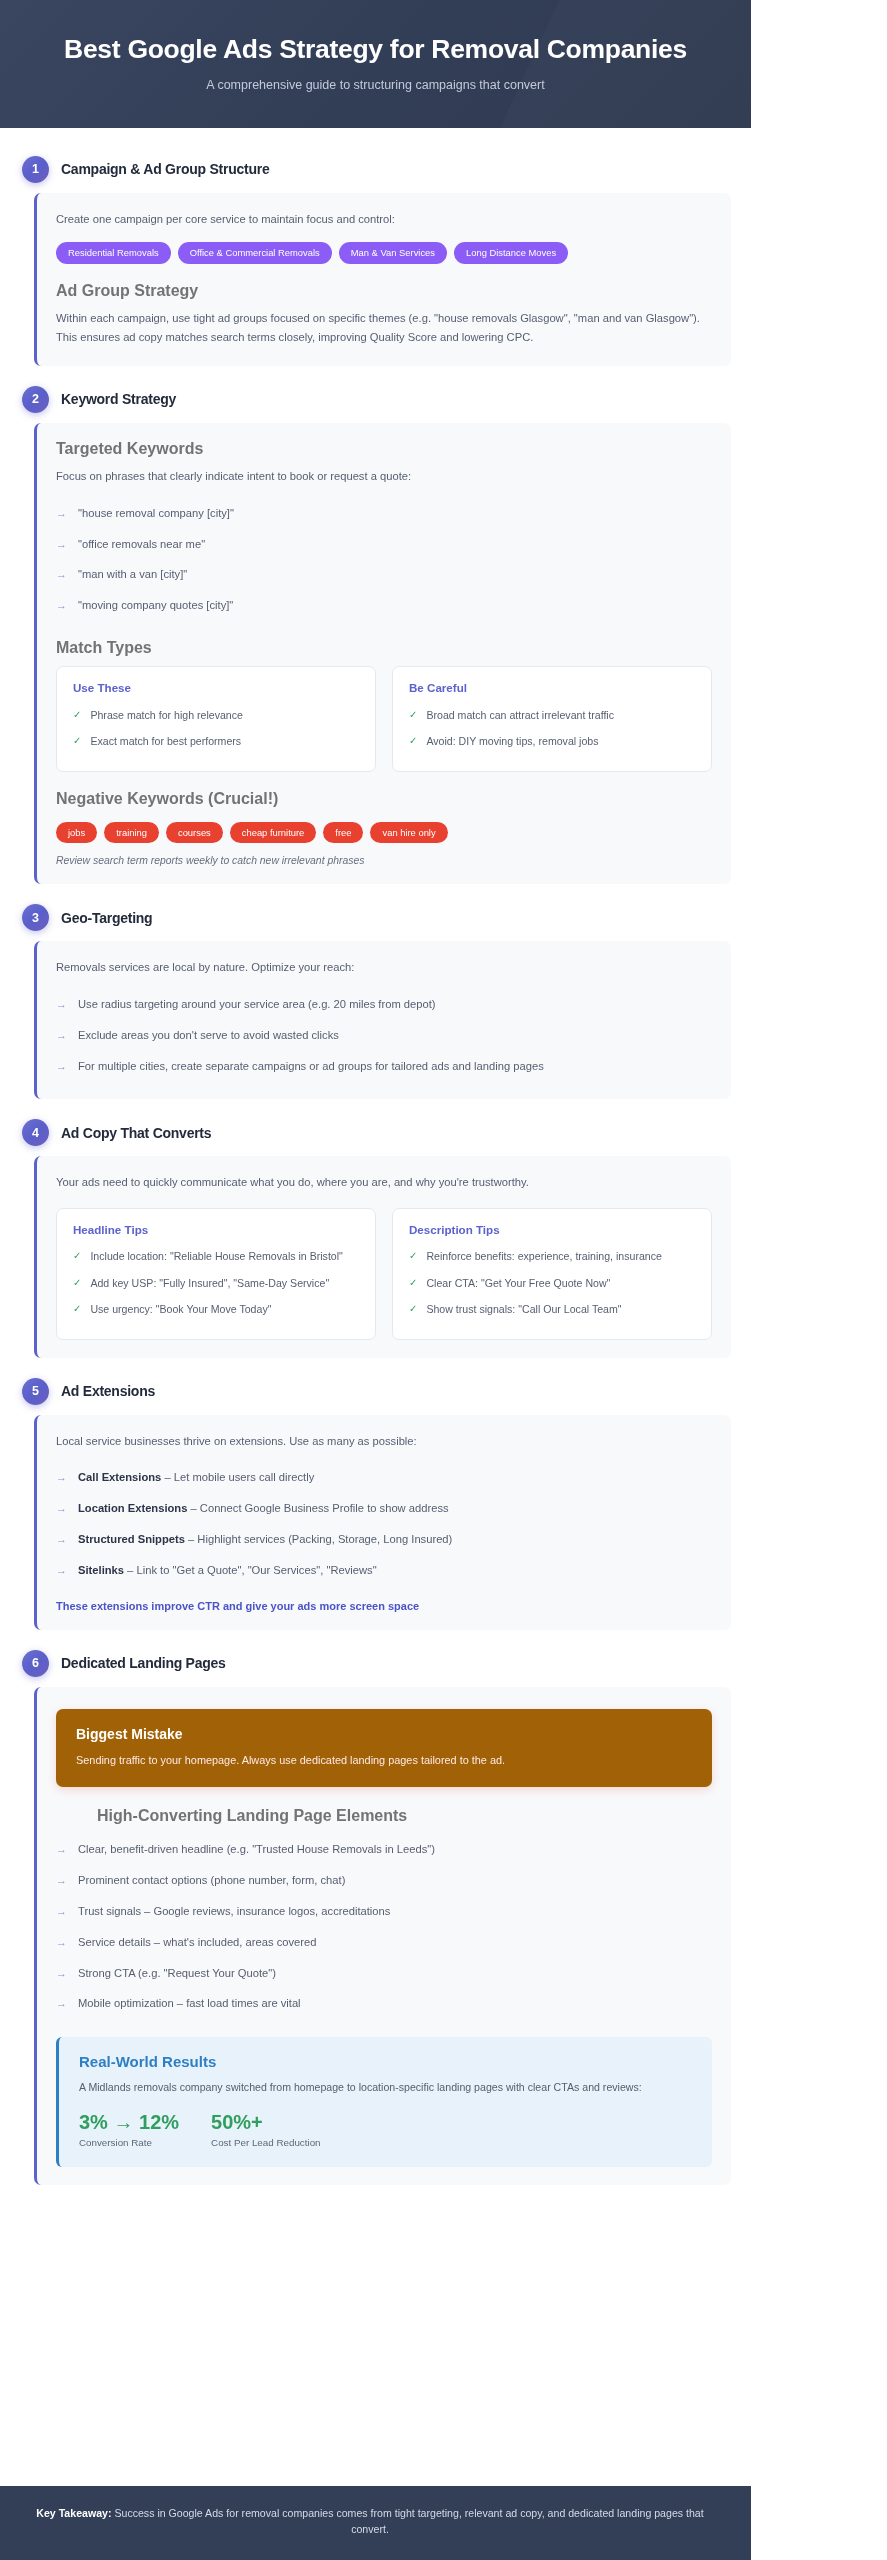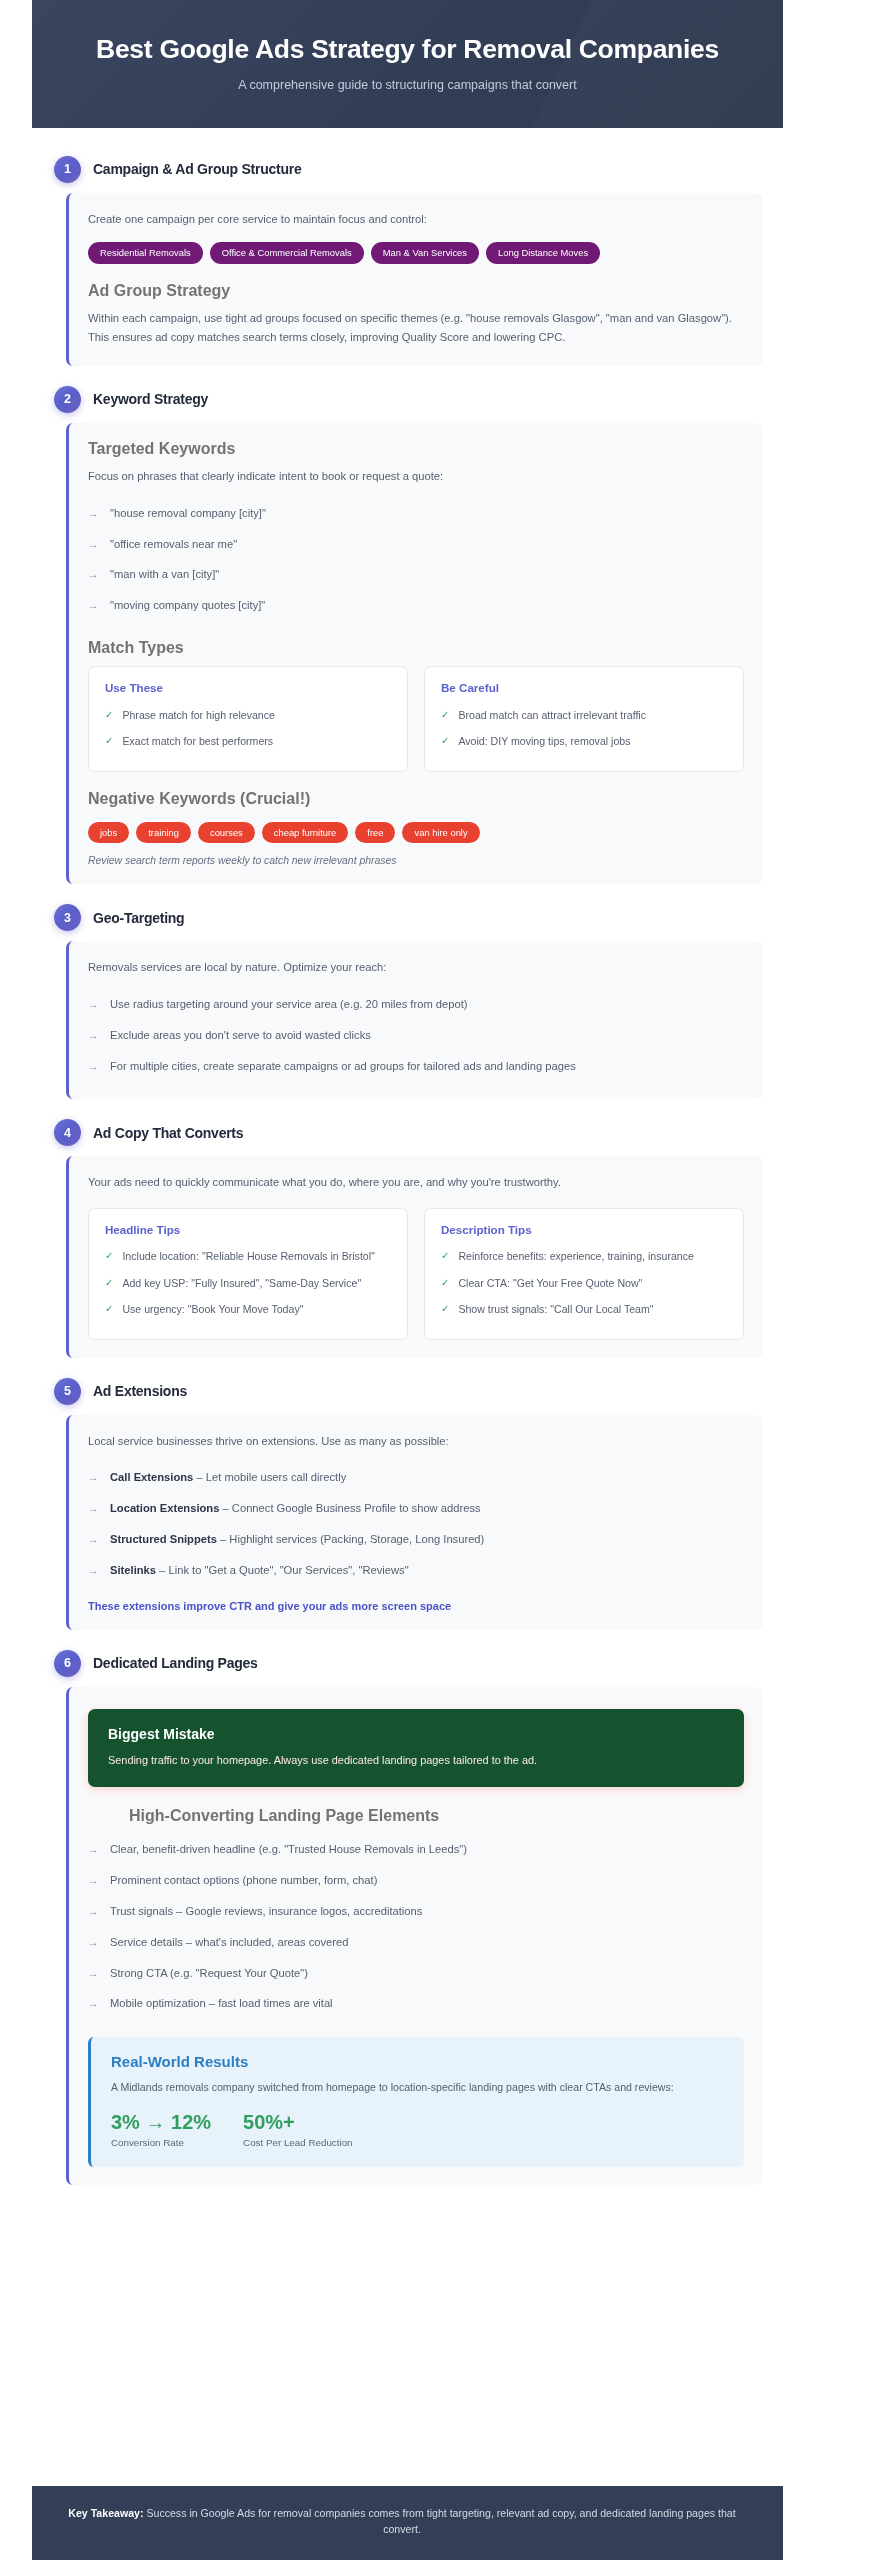--- a/index.html
+++ b/index.html
@@ -10,21 +10,20 @@
     font-family: "Liberation Sans", sans-serif;
     -webkit-font-smoothing: antialiased;
   }
 
   .page {
     width: 751px;
     min-height: 2560px;
     background: #ffffff;
     display: flex;
     flex-direction: column;
-    margin-left: 32px;
   }
 
   
   .header {
     background: linear-gradient(135deg, #3a4660 0%, #333f57 45%, #2f3a50 100%);
     padding: 34px 30px 36px 30px;
     text-align: center;
     position: relative;
     overflow: hidden;
   }
@@ -100,21 +99,21 @@
   }
 
   
   .chips {
     display: flex;
     flex-wrap: wrap;
     gap: 7px;
     margin-top: 14px;
   }
   .chip {
-    background: #701a75;
+    background: #8b5cf6;
     color: #ffffff;
     font-size: 9.4px;
     padding: 5px 12px;
     border-radius: 14px;
     white-space: nowrap;
     line-height: 1.25;
   }
   .chip.neg { background: #e8412f; }
 
   .subhead {
@@ -188,21 +187,21 @@
 
   .link-note {
     color: #4b53c7;
     font-size: 11px;
     font-weight: bold;
     margin-top: 14px;
   }
 
   
   .alert {
-    background: #14532d;
+    background: #a16207;
     border-radius: 7px;
     padding: 17px 20px 19px 20px;
     margin-bottom: 20px;
     box-shadow: 0 3px 10px rgba(232,65,47,0.18);
   }
   .alert-title {
     color: #ffffff;
     font-size: 14px;
     font-weight: bold;
     margin-bottom: 10px;

